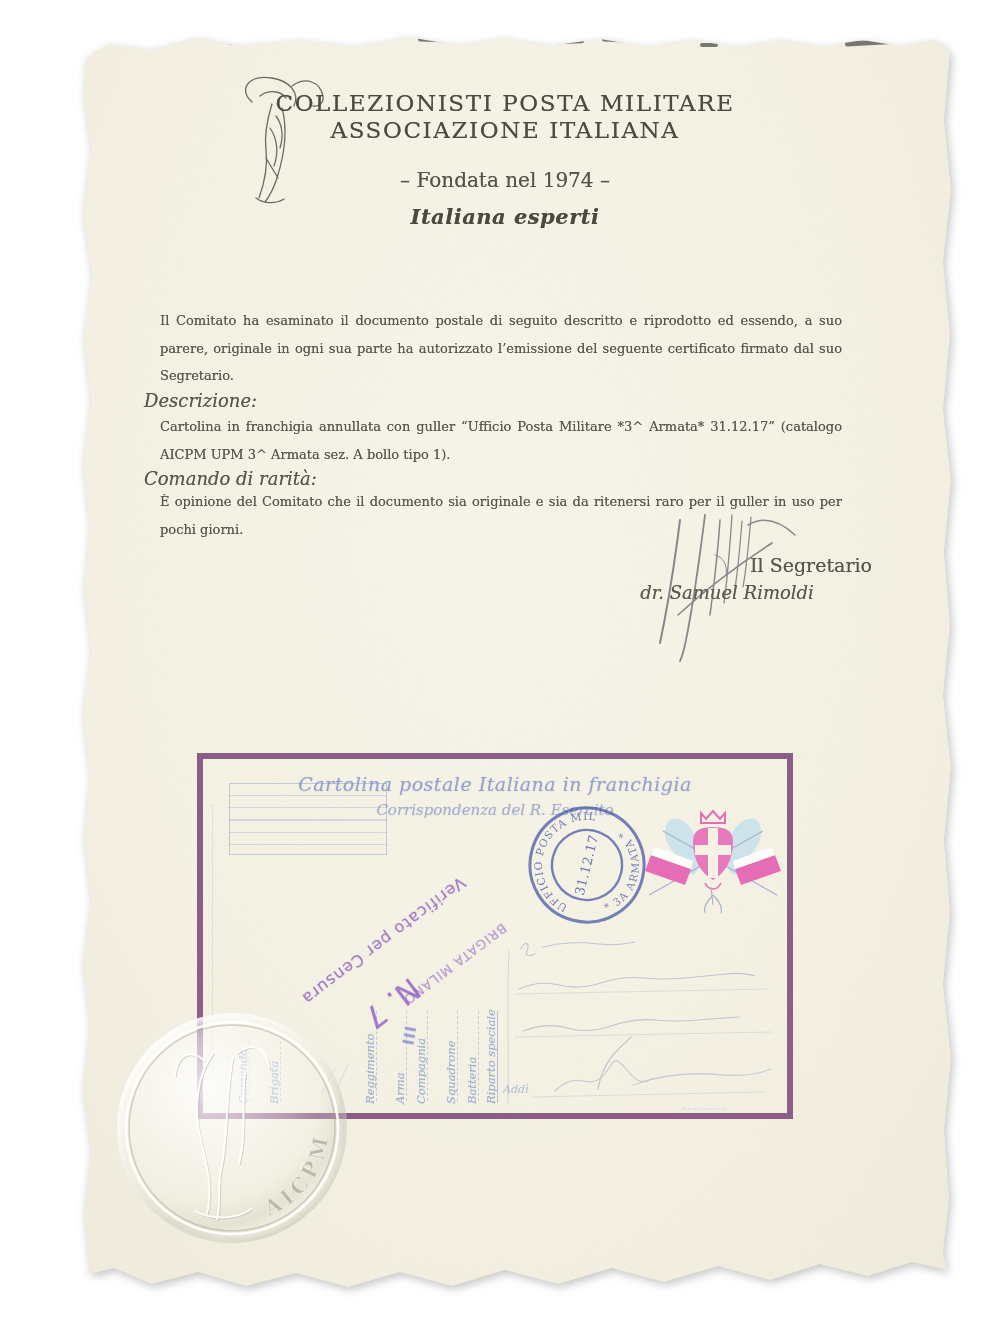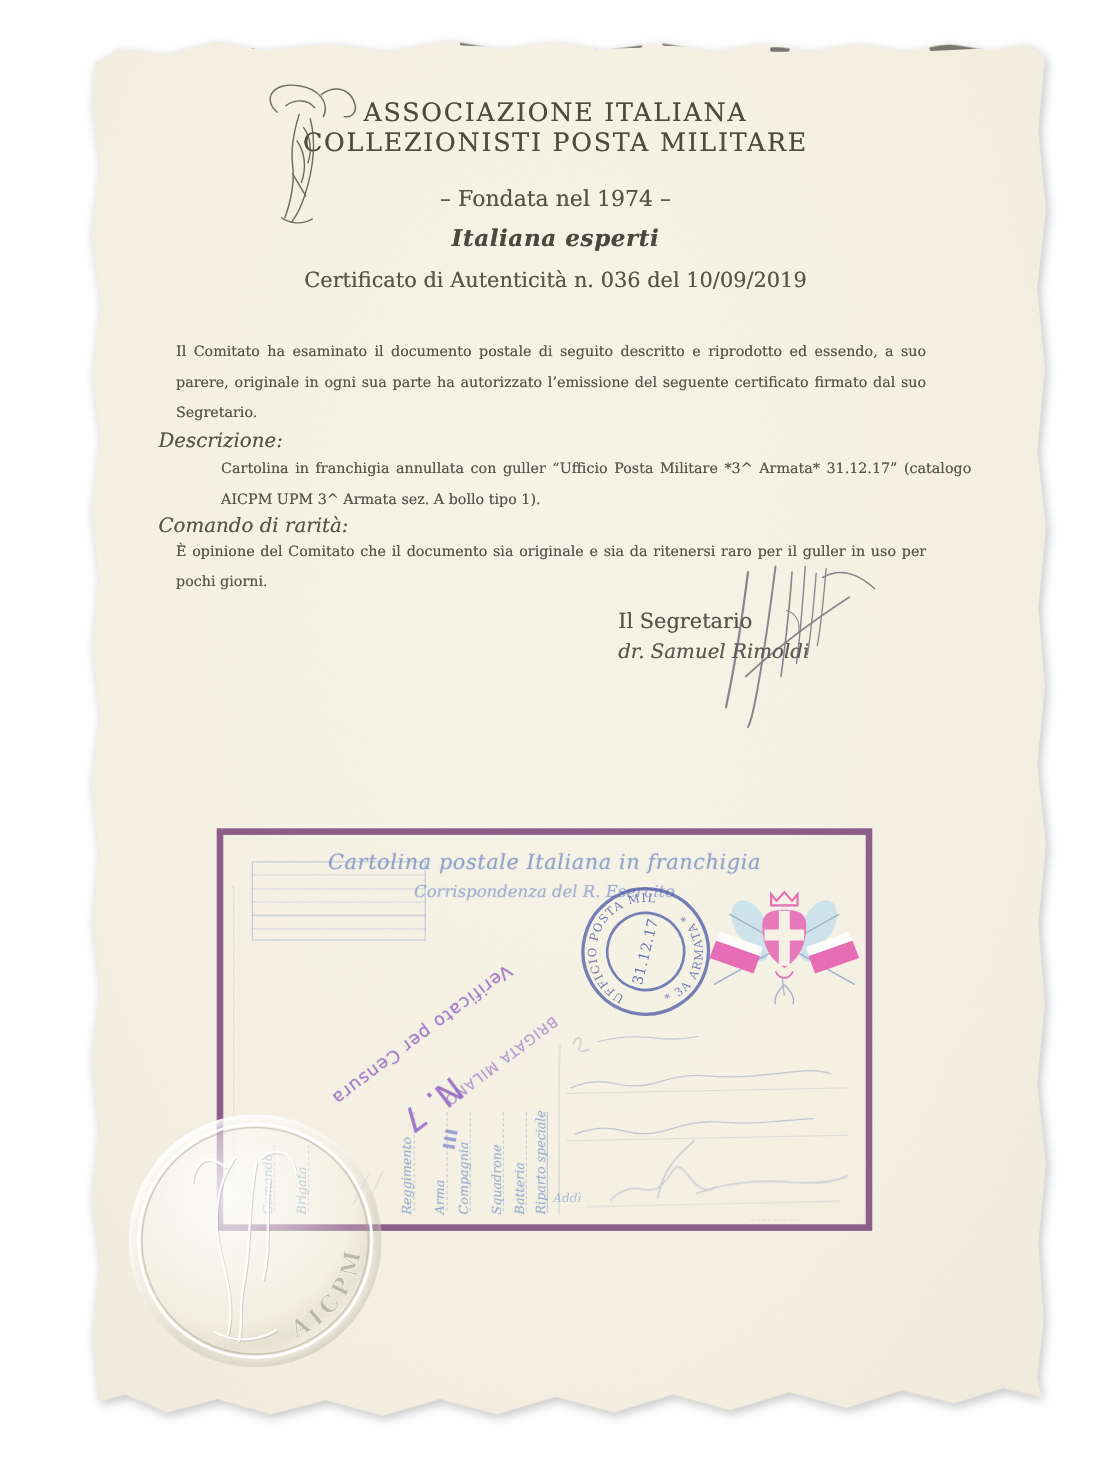--- a/index.html
+++ b/index.html
@@ -26,23 +26,23 @@
     font-size:23px;letter-spacing:1.6px;line-height:27px;color:#4c4b40;}
   .founded{position:absolute;left:258px;top:168px;width:494px;text-align:center;
     font-size:20px;color:#54534a;}
   .committee{position:absolute;left:258px;top:204px;width:494px;text-align:center;
     font-size:21px;font-weight:bold;font-style:italic;color:#4a4940;letter-spacing:.5px;}
   .certline{position:absolute;left:160px;top:244px;width:690px;text-align:center;
     font-size:19px;color:#565449;}
   .bodytext{position:absolute;left:160px;width:682px;font-size:13px;line-height:27.5px;
     text-align:justify;color:#56544b;}
   .seclabel{position:absolute;left:144px;font-size:18px;font-style:italic;color:#57554c;}
-  .sig-title{position:absolute;left:562px;top:554px;width:310px;text-align:left;
+  .sig-title{position:absolute;left:562px;top:554px;width:310px;text-align:right;
     font-size:19px;color:#55534a;}
-  .sig-name{position:absolute;left:562px;top:582px;width:330px;text-align:left;
+  .sig-name{position:absolute;left:562px;top:582px;width:330px;text-align:center;
     font-size:18px;font-style:italic;color:#5a584f;}
   .frame{position:absolute;left:197px;top:753px;width:596px;height:366px;
     border:6px solid #8b5e8a;box-sizing:border-box;z-index:1;}
   .card-h1{position:absolute;left:0;right:0;top:14px;text-align:center;font-style:italic;
     font-size:19px;color:rgba(118,136,194,.62);text-shadow:0 0 1.2px rgba(118,136,194,.45);
     letter-spacing:.5px;}
   .card-h2{position:absolute;left:0;right:0;top:42px;text-align:center;font-style:italic;
     font-size:15px;color:rgba(118,136,194,.48);text-shadow:0 0 1.2px rgba(118,136,194,.4);}
   .stampbox{position:absolute;left:26px;top:24px;width:156px;height:70px;
     border:1.5px solid rgba(125,145,200,.42);
@@ -96,30 +96,29 @@
           <path d="M52 38 C47 54 44 68 46 84 C48 100 44 118 39 132"></path>
           <path d="M62 42 C68 64 64 90 57 112 C53 124 49 131 45 136"></path>
           <path d="M50 62 C57 72 59 86 54 100"></path>
           <path d="M46 92 L58 112"></path>
           <path d="M56 50 C62 58 64 70 60 82"></path>
           <path d="M36 132 C44 138 56 138 64 133"></path>
         </g>
       </svg>
 
       <div class="assoc-title print">
+        <div>COLLEZIONISTI POSTA MILITARE</div>
         <div>ASSOCIAZIONE ITALIANA</div>
-        <div>COLLEZIONISTI POSTA MILITARE</div>
       </div>
       <div class="founded print">– Fondata nel 1974 –</div>
       <div class="committee print">Italiana esperti</div>
-      <div class="certline print">Certificato di Autenticità n. 036 del 10/09/2019</div>
 
       <div class="bodytext print" style="top:307px;">Il Comitato ha esaminato il documento postale di seguito descritto e riprodotto ed essendo, a suo parere, originale in ogni sua parte ha autorizzato l’emissione del seguente certificato firmato dal suo Segretario.</div>
       <div class="seclabel print" style="top:390px;">Descrizione:</div>
-      <div class="bodytext print" style="top:413px;margin-left:41px;">Cartolina in franchigia annullata con guller “Ufficio Posta Militare *3^ Armata* 31.12.17” (catalogo AICPM UPM 3^ Armata sez. A bollo tipo 1).</div>
+      <div class="bodytext print" style="top:413px;">Cartolina in franchigia annullata con guller “Ufficio Posta Militare *3^ Armata* 31.12.17” (catalogo AICPM UPM 3^ Armata sez. A bollo tipo 1).</div>
       <div class="seclabel print" style="top:468px;">Comando di rarità:</div>
       <div class="bodytext print" style="top:488px;">È opinione del Comitato che il documento sia originale e sia da ritenersi raro per il guller in uso per pochi giorni.</div>
 
       <div class="sig-title print">Il Segretario</div>
       <div class="sig-name print">dr. Samuel Rimoldi</div>
       <svg class="sigscrawl" viewBox="0 0 200 175">
         <g fill="none" stroke="#63636e" stroke-linecap="round" opacity=".75" filter="blur(0px)">
           <path d="M60 25 C55 65 48 110 40 148" stroke-width="2"></path>
           <path d="M85 20 C80 60 74 105 66 145 C64 155 62 162 60 166" stroke-width="1.8"></path>
           <path d="M100 25 C98 55 94 90 90 120" stroke-width="1.5"></path>

